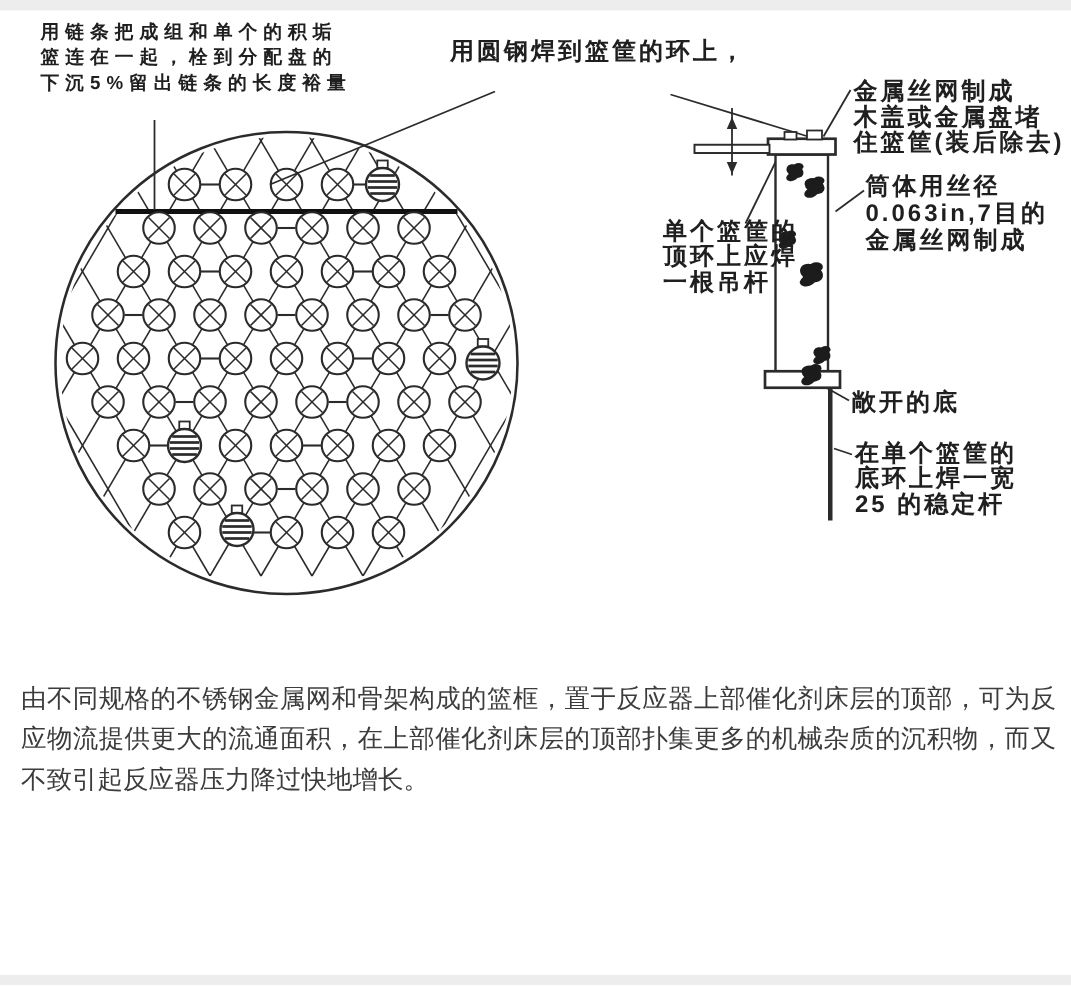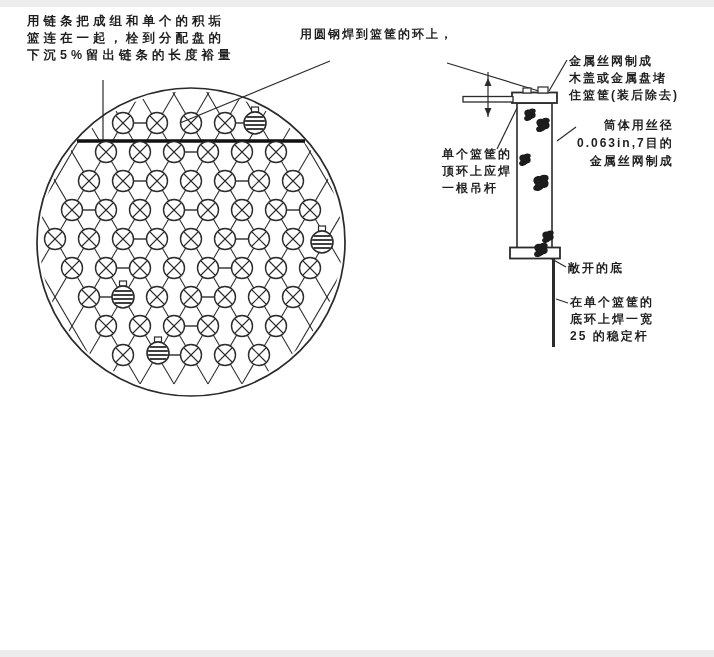--- a/index.html
+++ b/index.html
@@ -5,28 +5,28 @@
   html,body{margin:0;padding:0;background:#fff;}
   .page{
     position:relative;width:714px;height:657px;background:#ffffff;
     font-family:"Liberation Sans",sans-serif;overflow:hidden;
   }
   .band{position:absolute;left:0;width:714px;height:7px;}
   #band-top{top:0;}
   #band-bottom{bottom:0;}
   #diagram-svg{position:absolute;left:0;top:0;}
   .note{
-    position:absolute;font-size:12px;font-weight:bold;color:#1f1f1f;
+    position:absolute;font-size:16px;font-weight:bold;color:#1f1f1f;
     letter-spacing:2px;line-height:17px;white-space:nowrap;
   }
   .note span{display:block;}
   #chain-note{left:27px;top:13px;font-size:12.5px;letter-spacing:4px;}
   #group-note{left:300px;top:25px;line-height:19px;}
   #cover-note{left:569px;top:53px;}
-  #mesh-note{left:577px;top:116px;line-height:18px;text-align:right;}
+  #mesh-note{left:577px;top:116px;line-height:18px;}
   #hanger-note{left:442px;top:146px;}
   #open-bottom-note{left:568px;top:260px;}
   #stabilizer-note{left:570px;top:294px;}
   .bodytext{position:absolute;left:14px;top:452px;width:690px;font-size:17px;color:#3c3c3c;}
   .bodytext p{margin:0;text-align:justify;}
   #p1{line-height:27px;}
   #p2{line-height:30px;margin-top:26px;}
 </style>
 </head>
 <body>
@@ -386,16 +386,17 @@
     <span>敞开的底</span>
   </div>
 
   <div class="note" id="stabilizer-note" style="color: rgb(31, 31, 31);">
     <span>在单个篮筐的</span>
     <span>底环上焊一宽</span>
     <span>25 的稳定杆</span>
   </div>
 
   <div class="bodytext" style="color: rgb(60, 60, 60);">
+    <p id="p1">由不同规格的不锈钢金属网和骨架构成的篮框，置于反应器上部催化剂床层的顶部，可为反应物流提供更大的流通面积，在上部催化剂床层的顶部扑集更多的机械杂质的沉积物，而又不致引起反应器压力降过快地增长。</p>
   </div>
 
   <div class="band" id="band-bottom" style="background: rgb(237, 237, 237);"></div>
 </div>
 
 </body></html>

